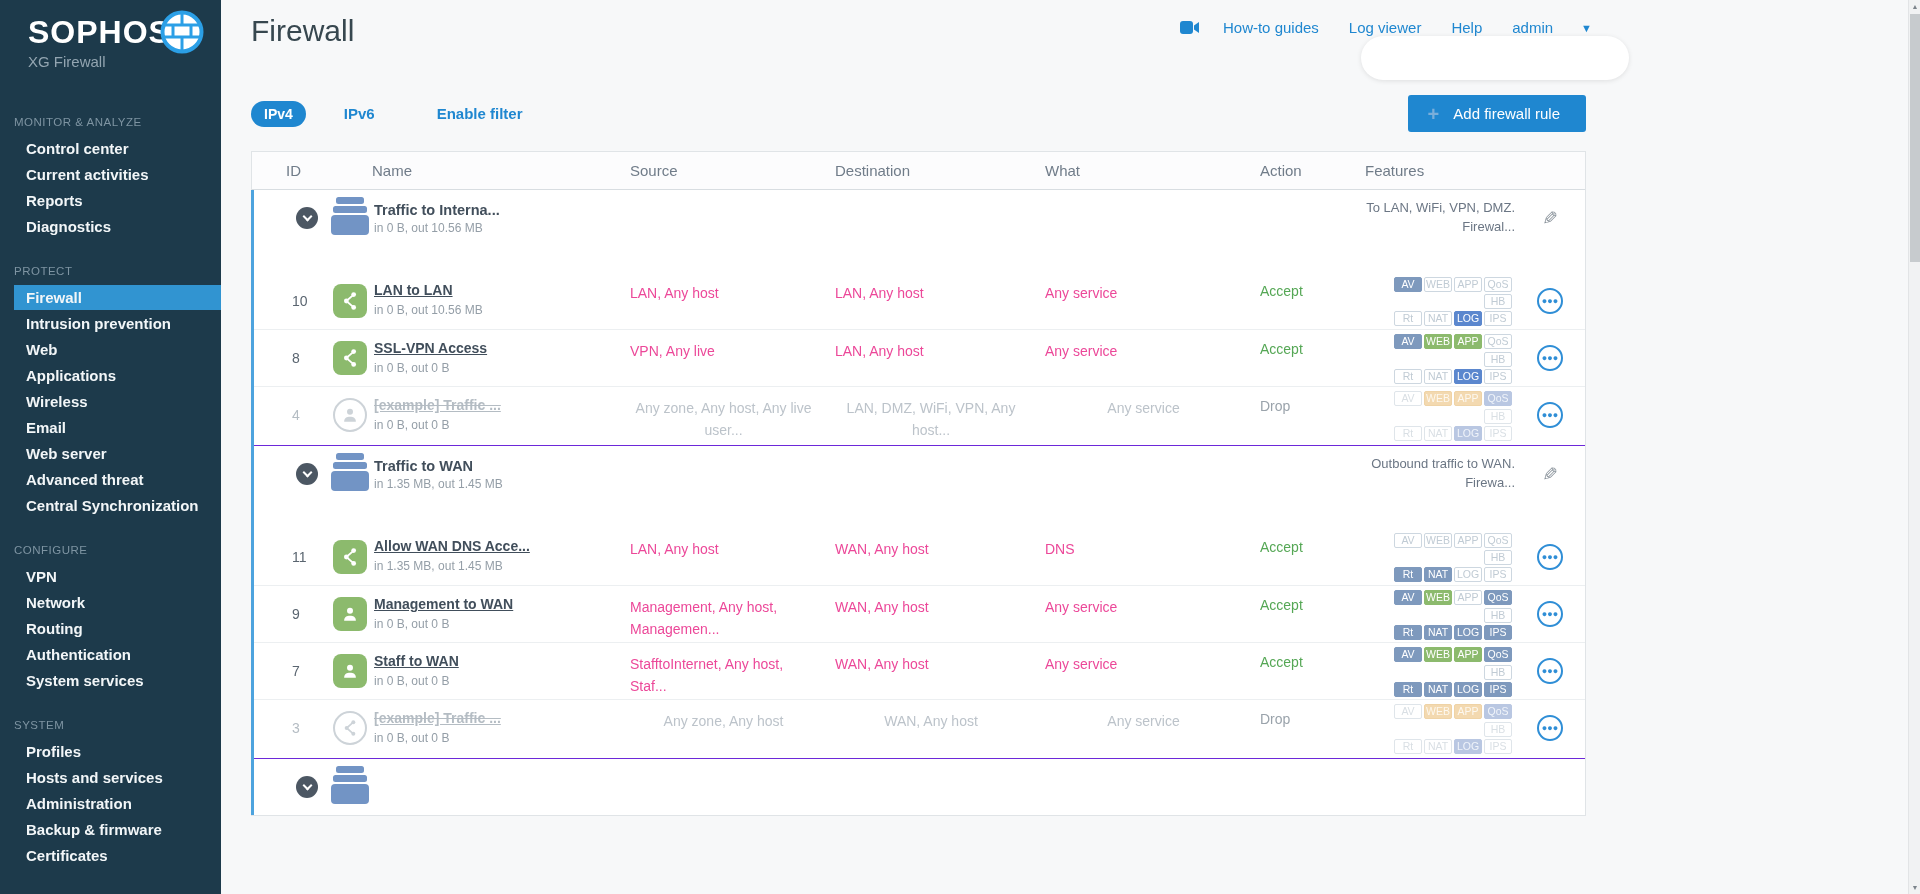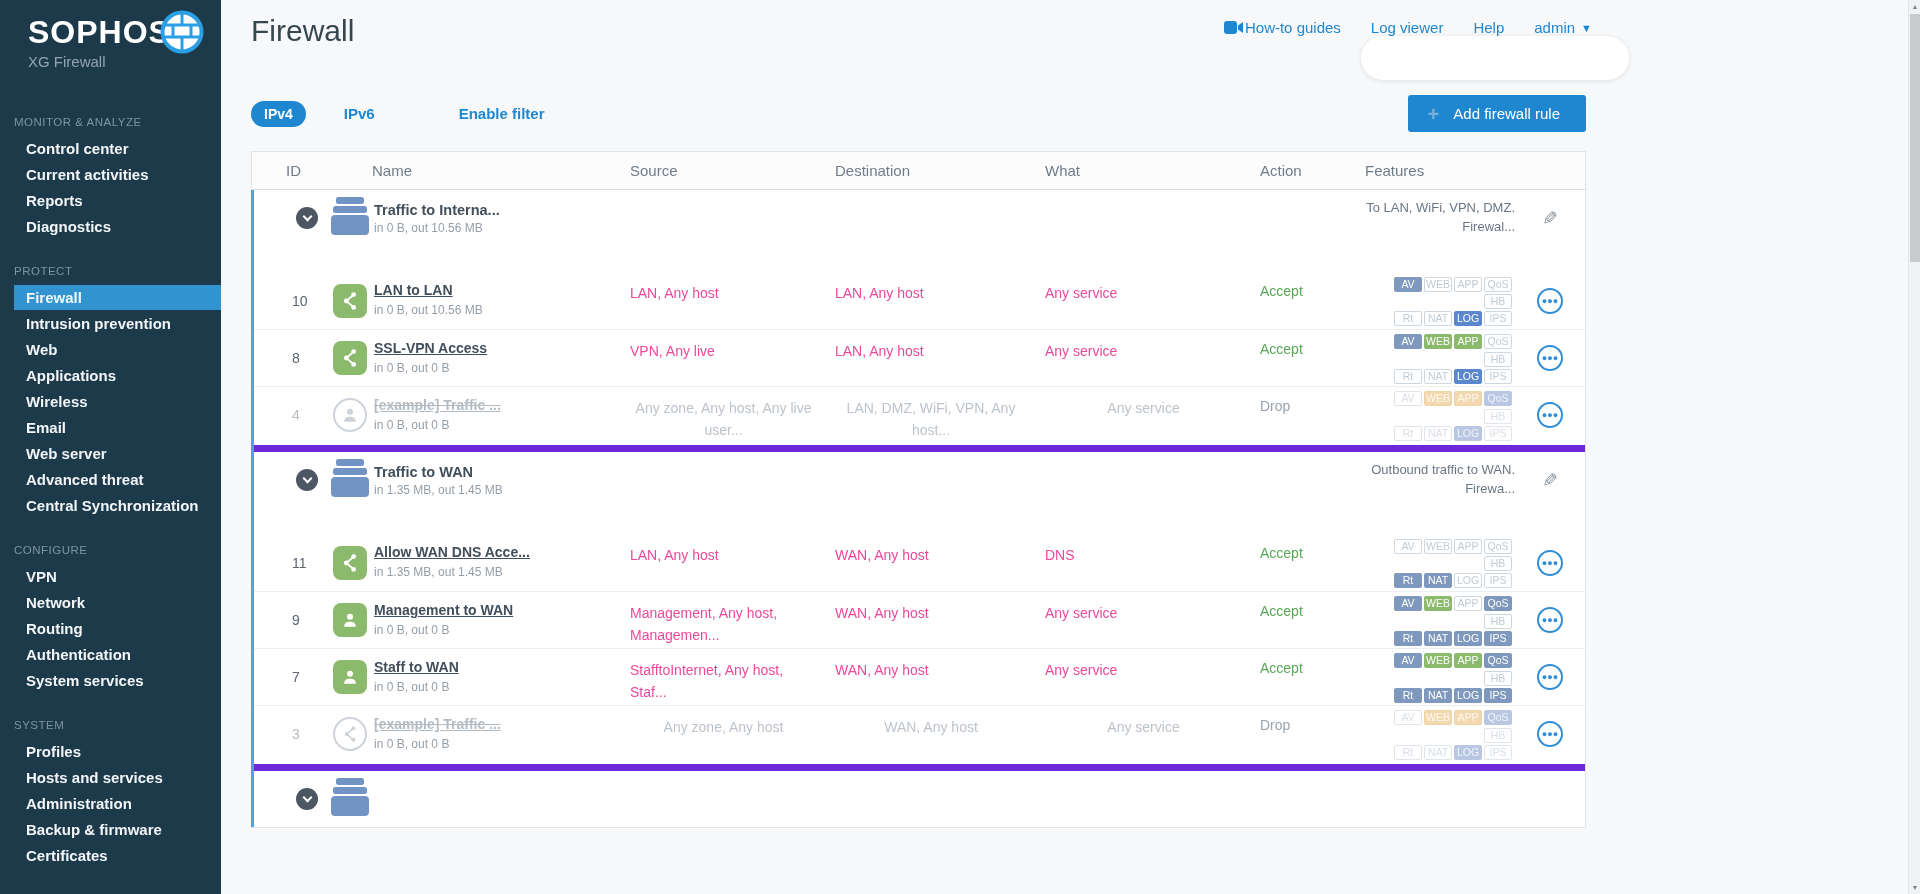--- a/index.html
+++ b/index.html
@@ -14,39 +14,39 @@
   .nav{margin-top:46px;}
   .nav-section{margin-bottom:26px;margin-top:12px;}
   .nav-title{color:#7e94a2;font-size:11.5px;letter-spacing:.5px;padding:0 14px;margin-bottom:8px;}
   .nav-item{font-size:15px;font-weight:bold;color:#f2f6f8;padding:3px 0 3px 26px;margin:1px 0;cursor:pointer;line-height:19px;}
   .nav-item.active{background:#3194d1;margin-left:14px;padding-left:12px;}
 
   
   .main{position:absolute;left:227px;top:0;right:12px;bottom:0;background:#f7f8f9;overflow:hidden;}
   .page-title{font-size:30px;color:#37474f;font-weight:normal;padding:14px 0 0 24px;}
   .toplinks{position:absolute;top:19px;right:316px;display:flex;gap:30px;align-items:center;font-size:15px;color:#1f87d0;z-index:1;}
-  .toplink{display:flex;align-items:center;gap:2px;cursor:pointer;white-space:nowrap;}
+  .toplink{display:flex;align-items:center;gap:24px;cursor:pointer;white-space:nowrap;}
   .caret{font-size:11px;margin-left:4px;}
   .overlay-panel{position:absolute;top:36px;right:279px;width:268px;height:44px;background:#fff;border-radius:22px;box-shadow:0 1px 5px rgba(0,0,0,.10);z-index:2;}
 
   .toolbar{margin:47px 0 0 24px;width:1335px;display:flex;align-items:center;}
   .tab-pill{background:#1f87d0;color:#fff;font-weight:bold;font-size:14px;border-radius:14px;padding:5px 13px;cursor:pointer;}
   .tab-link{color:#1f87d0;font-weight:bold;font-size:15px;margin-left:38px;cursor:pointer;}
-  .filter-link{color:#1f87d0;font-weight:bold;font-size:15px;margin-left:84px;cursor:pointer;}
+  .filter-link{color:#1f87d0;font-weight:bold;font-size:15px;margin-left:62px;cursor:pointer;}
   .spacer{flex:1;}
   .add-btn{background:#1f87d0;color:#fff;border:none;font-size:15px;font-family:inherit;padding:10px 26px 10px 20px;border-radius:3px;cursor:pointer;display:flex;align-items:center;gap:14px;}
   .plus{color:#79aeda;font-size:20px;font-weight:bold;line-height:14px;}
 
   
   .table{margin:19px 0 0 24px;width:1335px;background:#fff;border:1px solid #e0e4e7;}
   .grid{display:grid;grid-template-columns:34px 38px 48px minmax(0,1fr) 205px 210px 215px 105px 150px 70px;}
   .thead{height:38px;align-items:center;border-bottom:1px solid #d8dde1;color:#707c89;font-size:15px;background:#fcfcfd;}
   .tbody{border-left:3px solid #4da3de;margin-left:-1px;}
 
-  .group{border-top:7px solid #6d28d9;}
+  .group{border-top:1px solid #6d28d9;}
   .group:first-child{border-top:none;}
   .ghead{height:56px;align-items:center;}
   .gtitle{font-size:14.5px;font-weight:bold;color:#414e5b;}
   .gstats{font-size:12px;color:#949ea7;margin-top:3px;}
   .gnote{font-size:13px;color:#6b7684;text-align:right;line-height:1.45;}
   .grules{padding:26px 0 2px;}
   .rule{height:57px;align-items:start;}
   .rule + .rule{border-top:1px solid #eceff1;}
 
   .c-center{align-self:center;justify-self:center;}

